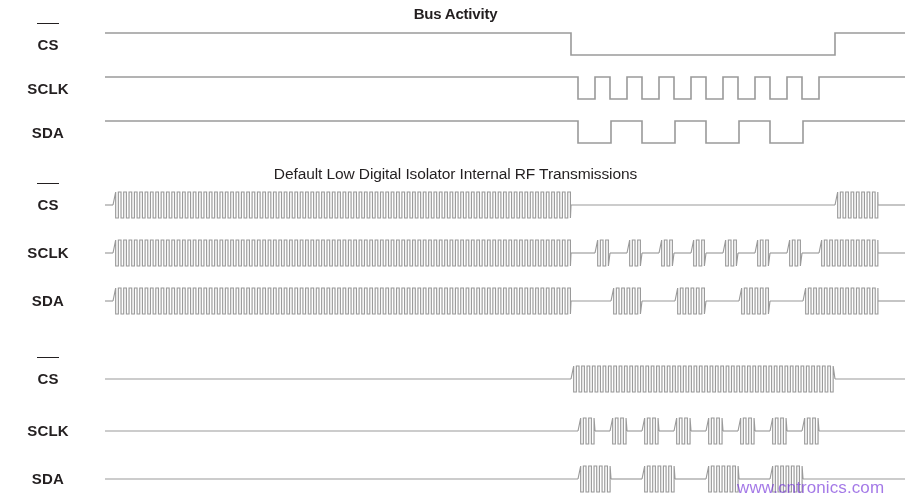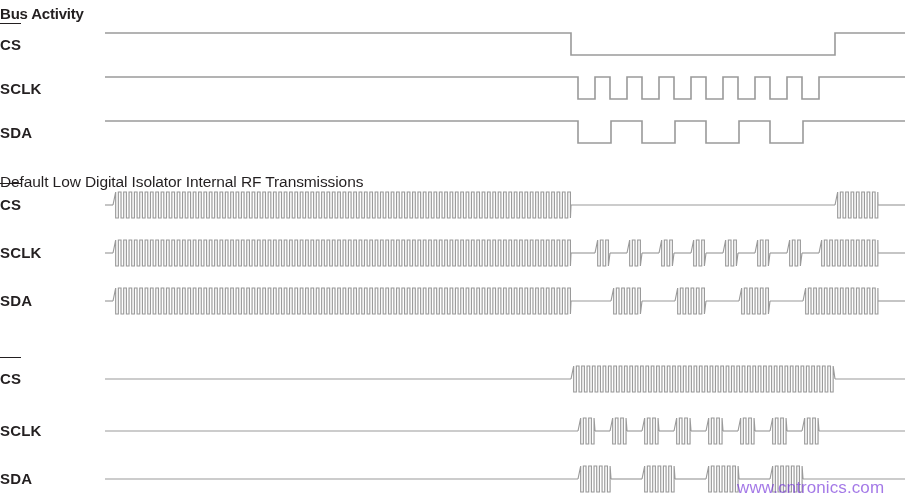--- a/index.html
+++ b/index.html
@@ -21,48 +21,47 @@
     width: 911px;
   }
   #panel-bus      { top: 0px;   height: 160px; }
   #panel-low      { top: 160px; height: 170px; }
   #panel-high     { top: 330px; height: 173px; }
 
   .panel-title {
     position: absolute;
     left: 0;
     width: 911px;
-    text-align: left;
+    text-align: center;
     white-space: nowrap;
   }
   #title-bus {
     top: 5px;
     font-size: 15px;
     font-weight: bold;
     letter-spacing: -0.2px;
   }
   #title-low, #title-high {
     top: 5px;
     font-size: 15.5px;
     font-weight: normal;
     letter-spacing: -0.1px;
-    margin-top: 8px;
   }
 
   .row {
     position: absolute;
     left: 0;
     width: 911px;
     height: 46px;
   }
   .row-label {
     position: absolute;
     left: 0;
     width: 96px;
-    text-align: left;
+    text-align: center;
     font-size: 15px;
     font-weight: bold;
     letter-spacing: 0.2px;
     line-height: 46px;
     white-space: nowrap;
   }
   .ovl {
     position: relative;
     display: inline-block;
   }

